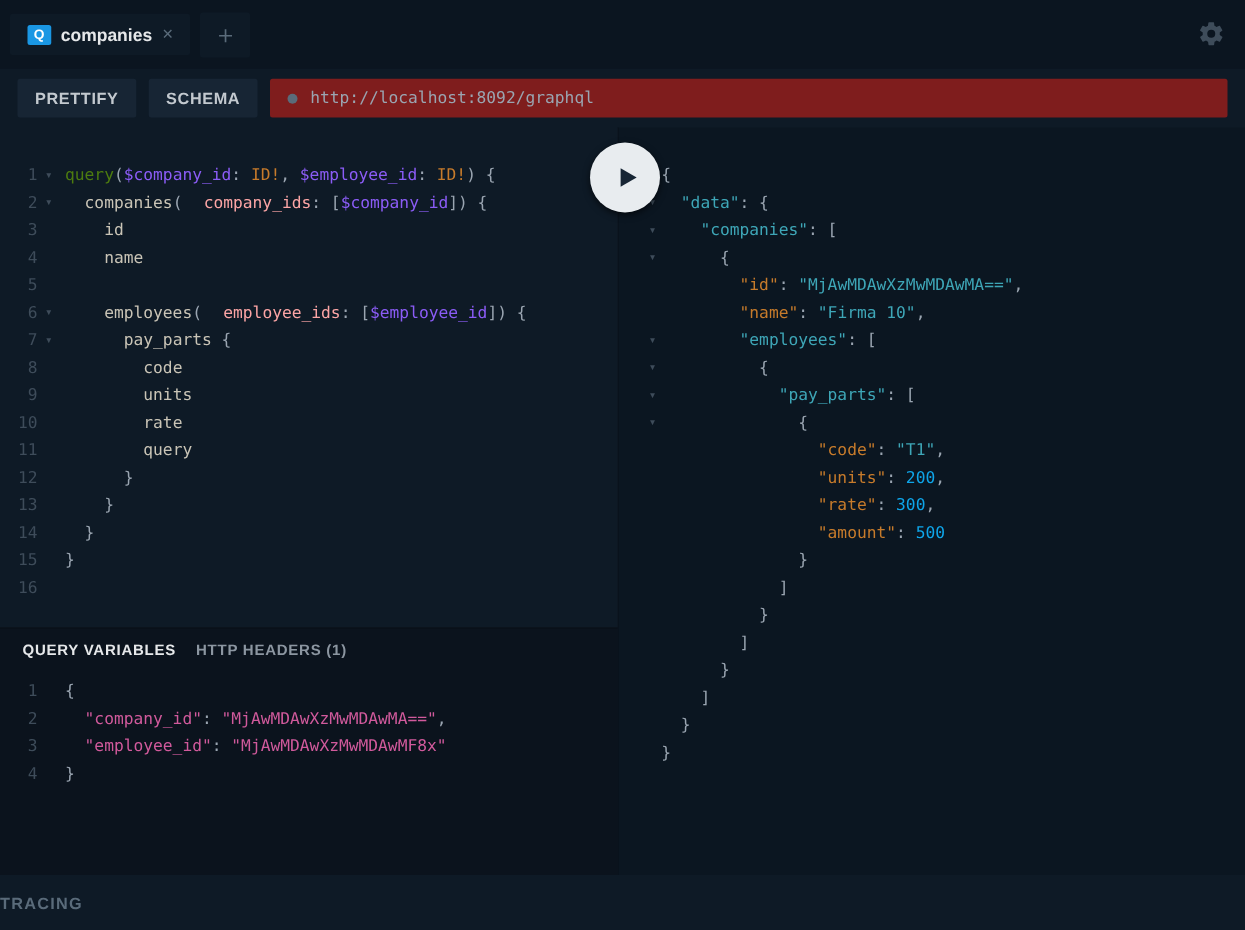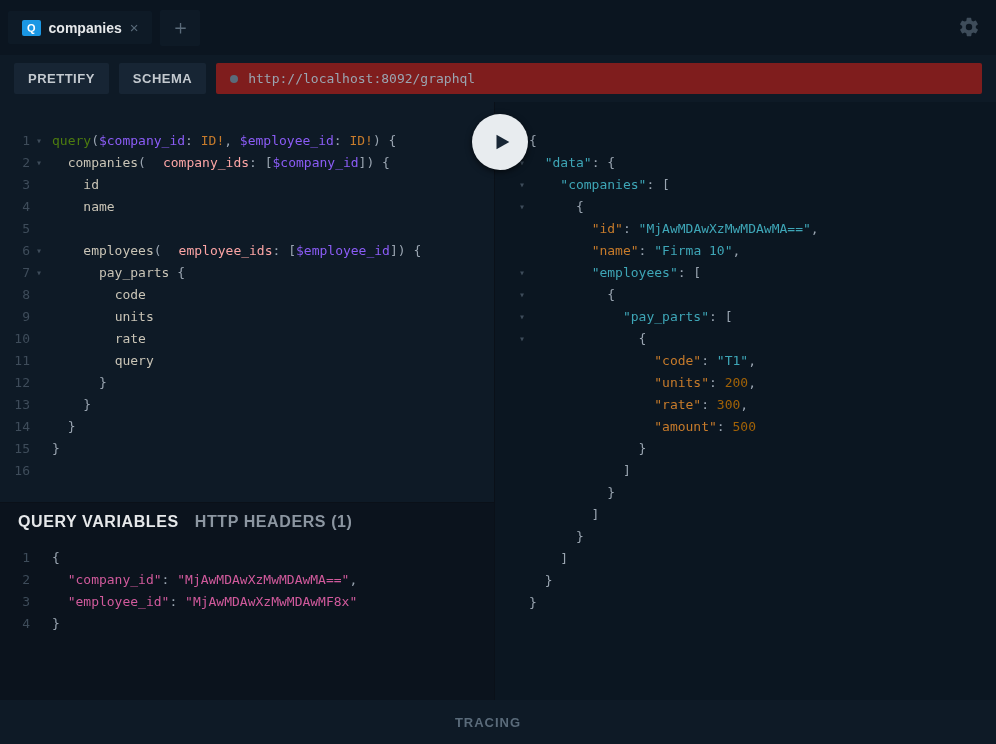--- a/index.html
+++ b/index.html
@@ -120,26 +120,26 @@
   .var { color: #8b5cf6; }    
   .type { color: #c77b2b; }   
   .bang { color: #c77b2b; }
   .fn { color: #c9c4b6; }     
   .arg { color: #fca5a5; margin-left: 17px; }    
   .field { color: #c9c4b6; }
   .punc { color: #9aa5b1; }
   .str { color: #d15a9c; }
   .key { color: #3ea6b7; }    
   .keyO { color: #c77b2b; }   
-  .num { color: #a16207; }
+  .num { color: #0ea5e9; }
   .valstr { color: #3ea6b7; }
   
   .vars-panel { height: 198px; background:#0b131d; border-top: 1px solid #0a1018;}
   .vars-tabs { display:flex; gap:16px; align-items:center; padding: 10px 18px;}
-  .vars-tab { font-size:16px; font-weight:700; letter-spacing:.6px; color:#8c96a1;}
+  .vars-tab { font-size:12px; font-weight:700; letter-spacing:.6px; color:#8c96a1;}
   .vars-tab.active { color:#e6e8ea; }
   .vars-editor { display:flex; font-family: Menlo, Consolas, monospace; font-size:13px; line-height:22px; padding-top:6px;}
   
   .results {
     font-family: Menlo, Consolas, monospace;
     font-size: 13px; line-height: 22px;
     padding: 28px 10px 10px 20px;
     color:#9aa5b1;
   }
   .rline { display:flex; }
@@ -168,21 +168,21 @@
     transform: rotate(180deg);
     padding: 14px 6px;
     cursor:pointer;
   }
   .side-docs { top:210px; }
   .side-schema { top:288px; }
   
   .footer {
     position:absolute; bottom:0; left:0; right:0;
     height:44px;
-    display:flex; align-items:center; justify-content:center;
+    display:flex; align-items:center; justify-content:flex-start;
     padding-right:20px;
     color:#5a6b7a; font-size:13px; font-weight:600; letter-spacing:1px;
     background:#0e1a26;
   }
 </style>
 </head>
 <body>
 
 <div class="tabbar">
   <div class="tab">

